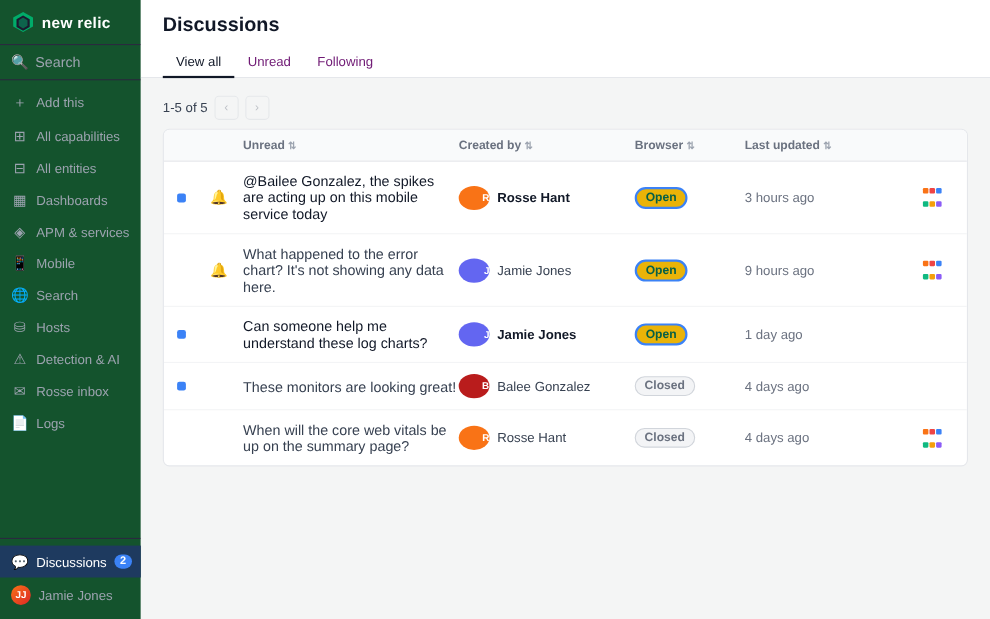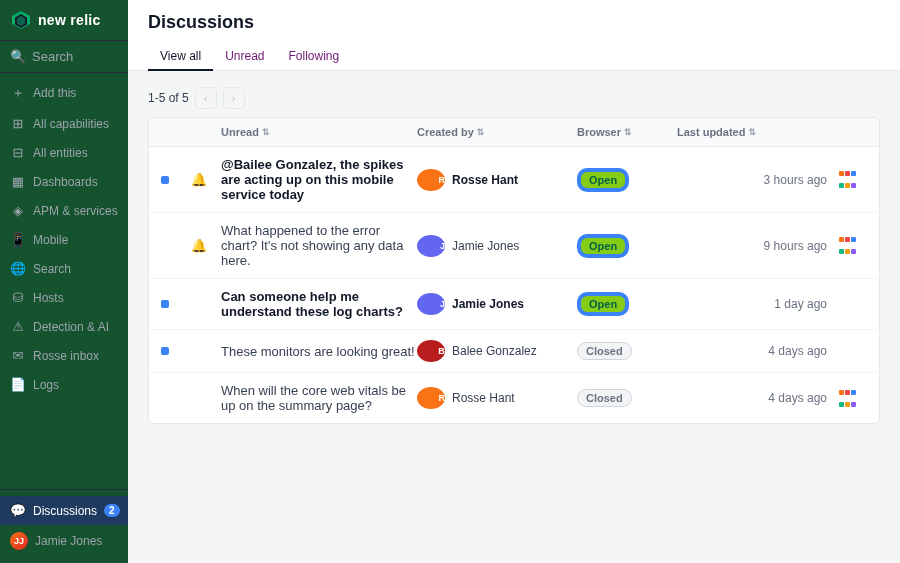--- a/index.html
+++ b/index.html
@@ -188,21 +188,21 @@
 
     .table-row {
       display: grid;
       grid-template-columns: 30px 30px 1fr 160px 100px 150px 40px;
       padding: 10px 12px;
       border-bottom: 1px solid #f3f4f6;
       align-items: center;
       cursor: pointer;
     }
     .table-row:last-child { border-bottom: none; }
-    .table-row.unread .msg-text { font-weight: 700; color: #111827; }
+    .table-row.unread .msg-text { font-weight: 400; color: #111827; }
 
     .unread-dot {
       width: 8px;
       height: 8px;
       border-radius: 2px;
       background: #3b82f6;
       flex-shrink: 0;
     }
     .bell-icon { color: #9ca3af; font-size: 13px; }
     .msg-text { font-size: 13px; color: #374151; }
@@ -230,31 +230,31 @@
     .creator-name.bold { font-weight: 700; color: #111827; }
 
     .status-badge {
       display: inline-block;
       padding: 2px 8px;
       border-radius: 10px;
       font-size: 11px;
       font-weight: 600;
     }
     .status-open {
-      background: #84cc16;
+      background: #eab308;
       color: #065f46;
-      border: 4px solid #3b82f6;
+      border: 2px solid #3b82f6;
     }
     .status-closed {
       background: #f3f4f6;
       color: #6b7280;
       border: 1px solid #d1d5db;
     }
 
-    .last-updated { font-size: 12px; color: #6b7280; text-align: right; }
+    .last-updated { font-size: 12px; color: #6b7280; text-align: left; }
     .new-relic-icon {
       width: 24px;
       height: 24px;
       display: flex;
       align-items: center;
       justify-content: center;
     }
     .nr-cross {
       display: grid;
       grid-template-columns: 5px 5px 5px;

